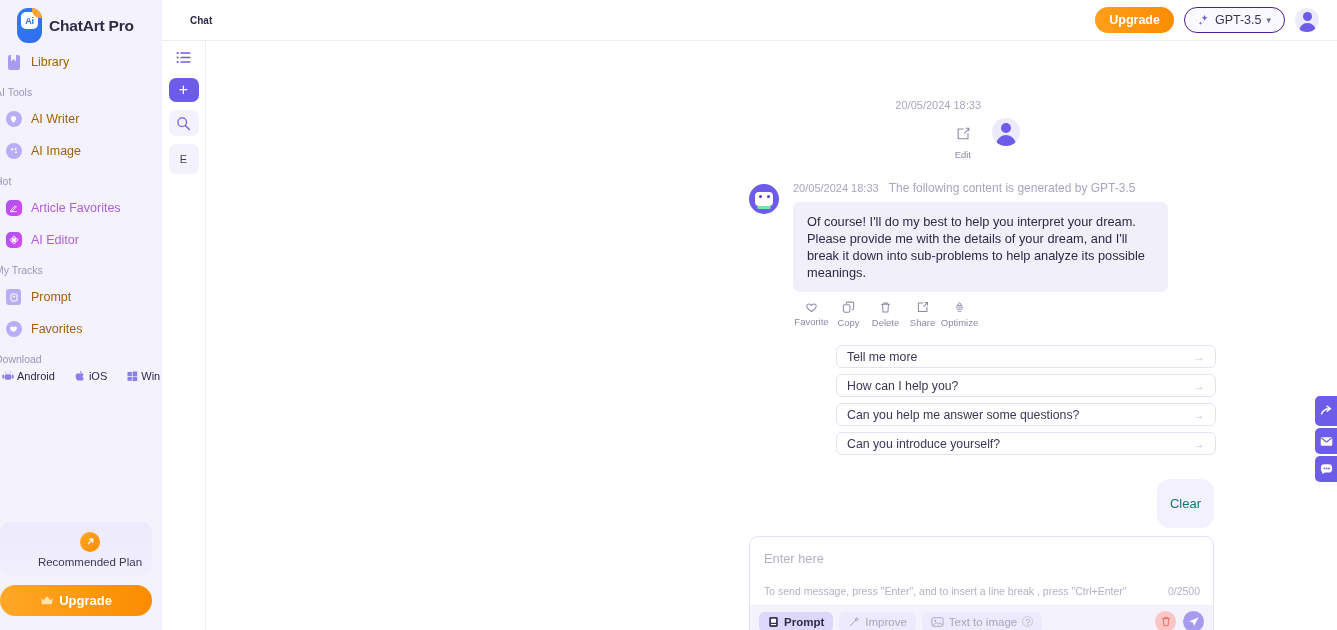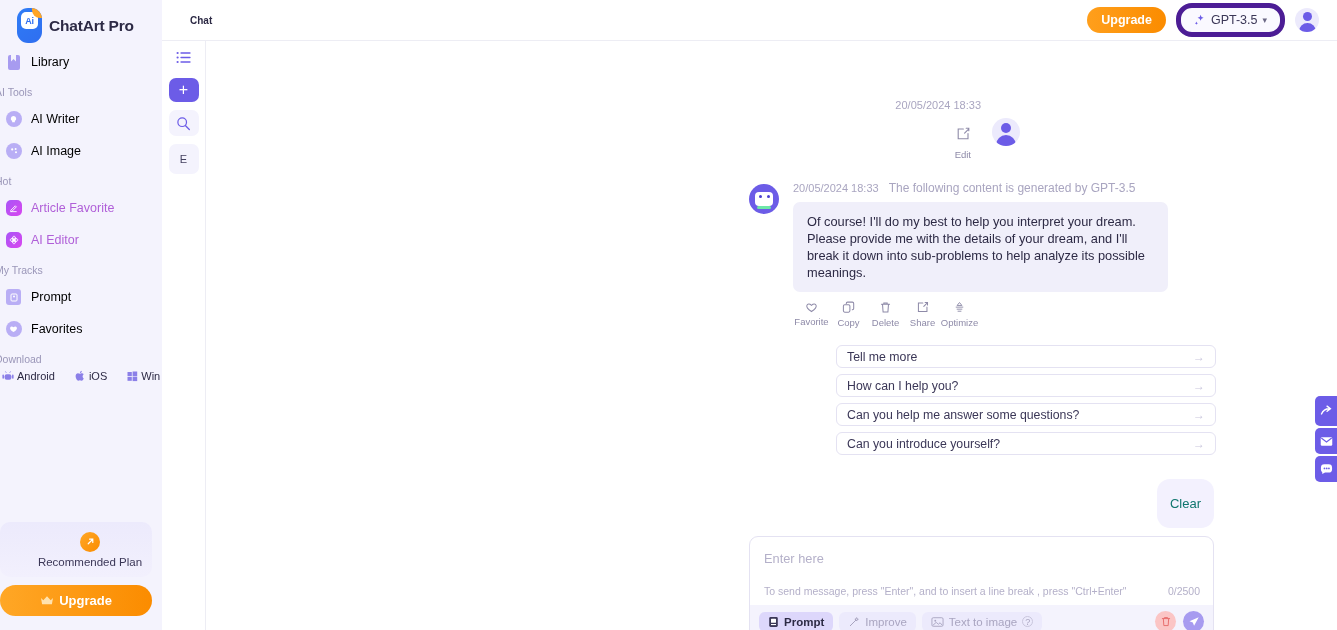--- a/index.html
+++ b/index.html
@@ -33,21 +33,21 @@
   .brand-name { font-size: 15.5px; font-weight: bold; color: #2d2a45; letter-spacing: -0.2px; }
 
   .nav-section-label {
     font-size: 10.5px; color: #9a96b8; padding: 8px 0 5px 0px;
     margin-left: -5px;
   }
   .nav-item {
     display: flex; align-items: center; gap: 9px;
     height: 30px; margin: 1px 10px 1px 0px; padding-left: 5px;
     border-radius: 0 8px 8px 0; cursor: pointer;
-    font-size: 12.5px; color: #000000;
+    font-size: 12.5px; color: #a16207;
   }
   .nav-item.active { background: #e3defc; }
   .nav-item .ico { width: 17px; height: 17px; flex: 0 0 17px; display: flex;
     align-items: center; justify-content: center; }
   .nav-item.hot-item { color: #b05fd8; }
   .ic-book { width: 12px; height: 15px; background: #a79bf0; border-radius: 2px; position: relative; }
   .ic-book::after { content:""; position:absolute; left:3.5px; top:0; width:5px; height:7px;
     background:#f4f3fd; clip-path: polygon(0 0,100% 0,100% 100%,50% 65%,0 100%); }
   .ic-circle { width: 16px; height: 16px; border-radius: 50%;
     background: #b9aef5; display:flex; align-items:center; justify-content:center; }
@@ -104,21 +104,21 @@
     display: flex; align-items: center; padding: 0 18px 0 28px;
     position: absolute; left: -44px; right: 0; top: 0; background: #fff; z-index: 5;
   }
   .page-title { font-size: 10px; font-weight: bold; color: #2d2a45; }
   .topbar-right { margin-left: auto; display: flex; align-items: center; gap: 10px; }
   .pill-upgrade {
     background: linear-gradient(90deg,#ff9f1c,#fb8c00); color: #fff;
     font-size: 12.5px; font-weight: bold; padding: 6px 14px; border-radius: 15px; cursor: pointer;
   }
   .model-pill {
-    display:flex; align-items:center; gap: 5px; border: 5px solid #4c1d95;
+    display:flex; align-items:center; gap: 5px; border: 1px solid #4c1d95;
     background: #faf9ff; border-radius: 16px; padding: 5px 13px;
     font-size: 12.5px; color: #3b3757; cursor: pointer;
   }
   .avatar-top { width: 24px; height: 24px; border-radius: 50%; background: #eceafc;
     position: relative; overflow: hidden; cursor: pointer; }
   .avatar-top::before { content:""; position:absolute; left:7.5px; top:4px; width:9px; height:9px;
     border-radius:50%; background:#6c5ce7; }
   .avatar-top::after { content:""; position:absolute; left:3.5px; top:14.5px; width:17px; height:13px;
     border-radius:9px 9px 0 0; background:#6c5ce7; }
 
@@ -260,21 +260,21 @@
 
     <div class="nav-section-label">Hot</div>
     <div class="nav-item hot-item">
       <span class="ico">
         <span class="ic-grad">
             <svg width="9" height="9" viewBox="0 0 10 10">
               <path d="M1.5 8.5h7M2 7l5-5 1.2 1.2-5 5H2z" stroke="#fff" stroke-width="1" fill="none"></path>
             </svg>
           </span>
       </span>
-      <span>Article Favorite</span>
+      <span>Article Favorites</span>
     </div>
     <div class="nav-item hot-item">
       <span class="ico">
         <span class="ic-grad">
             <svg width="10" height="10" viewBox="0 0 10 10">
               <circle cx="5" cy="5" r="1.6" fill="#fff"></circle>
               <ellipse cx="5" cy="5" rx="4" ry="1.8" stroke="#fff" stroke-width="0.8" fill="none"></ellipse>
               <ellipse cx="5" cy="5" rx="1.8" ry="4" stroke="#fff" stroke-width="0.8" fill="none"></ellipse>
             </svg>
           </span>

